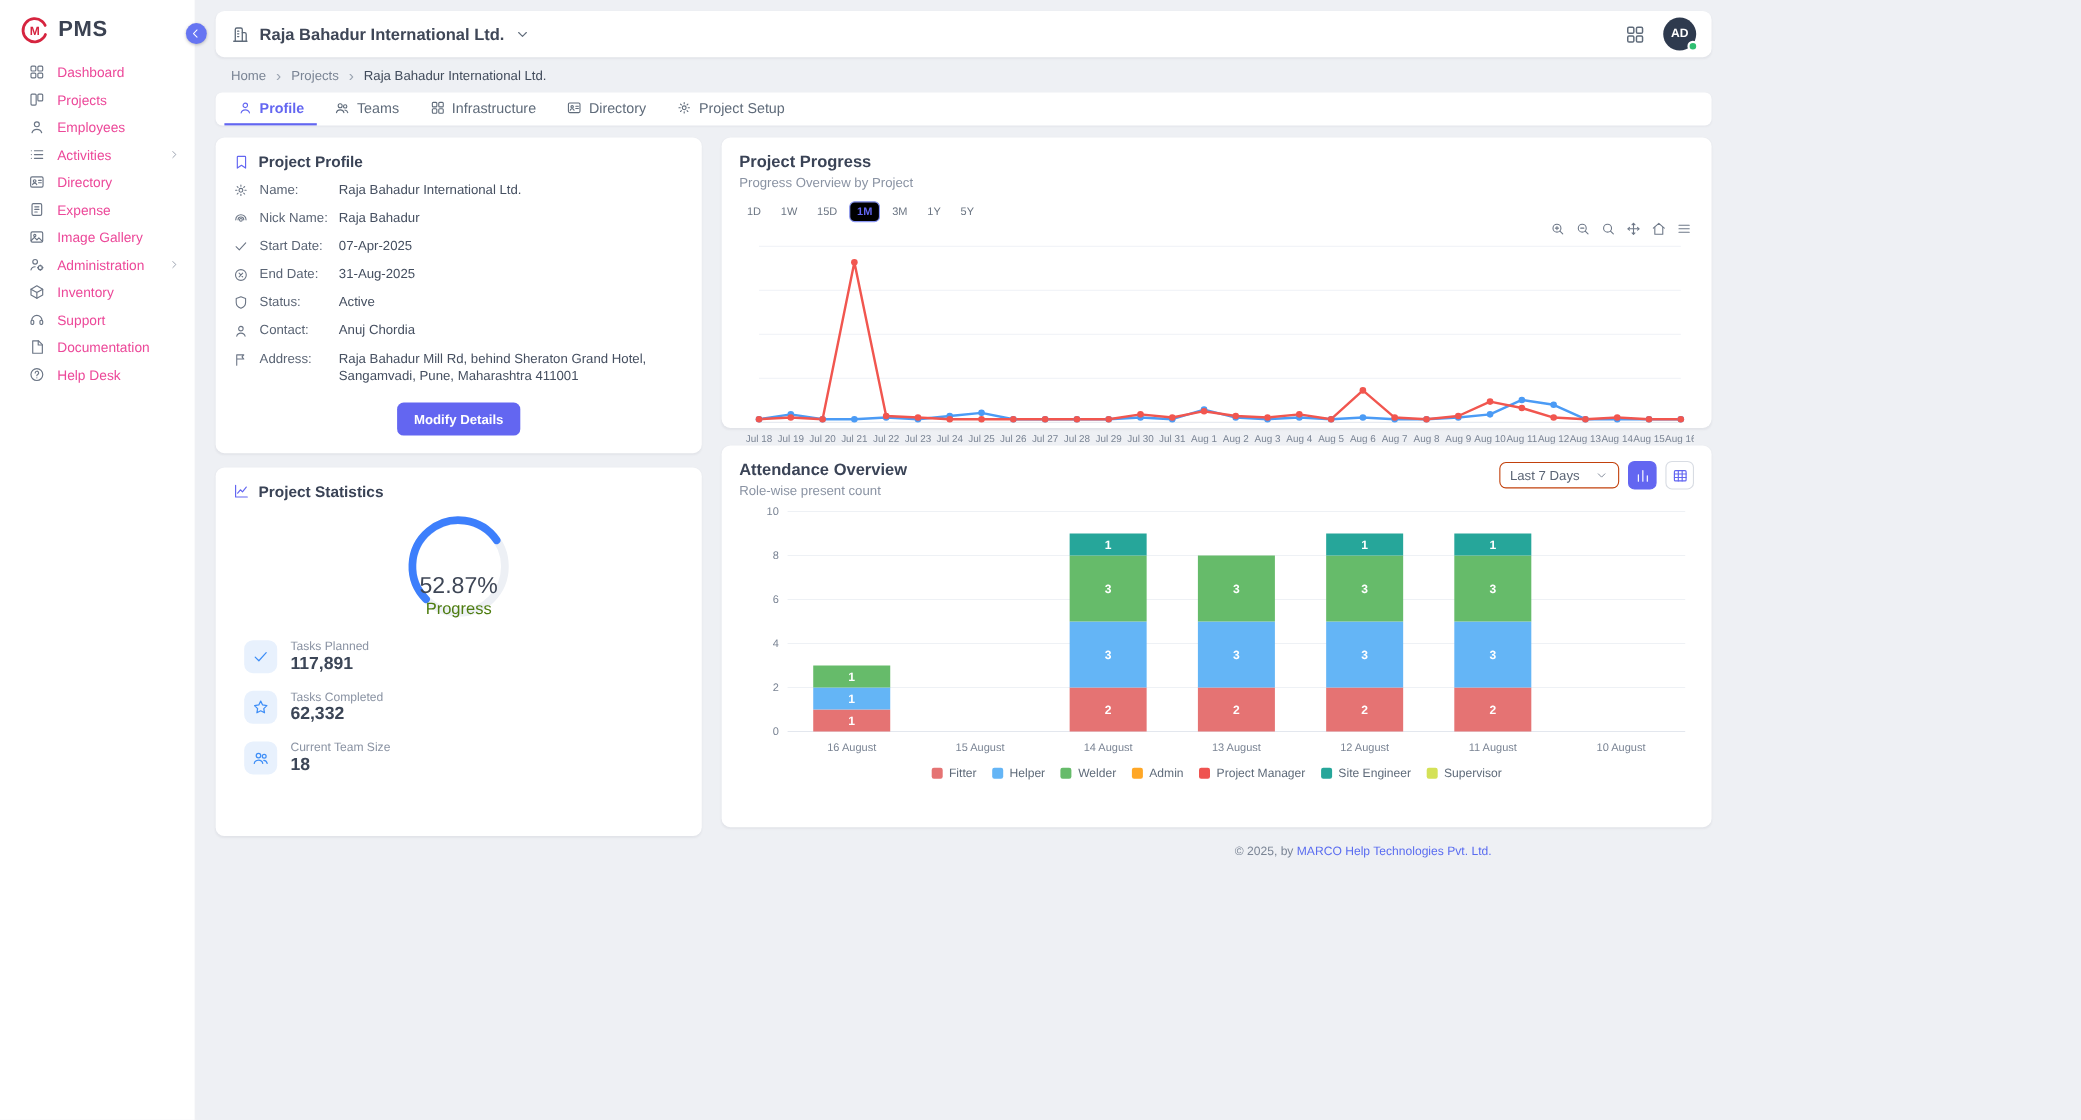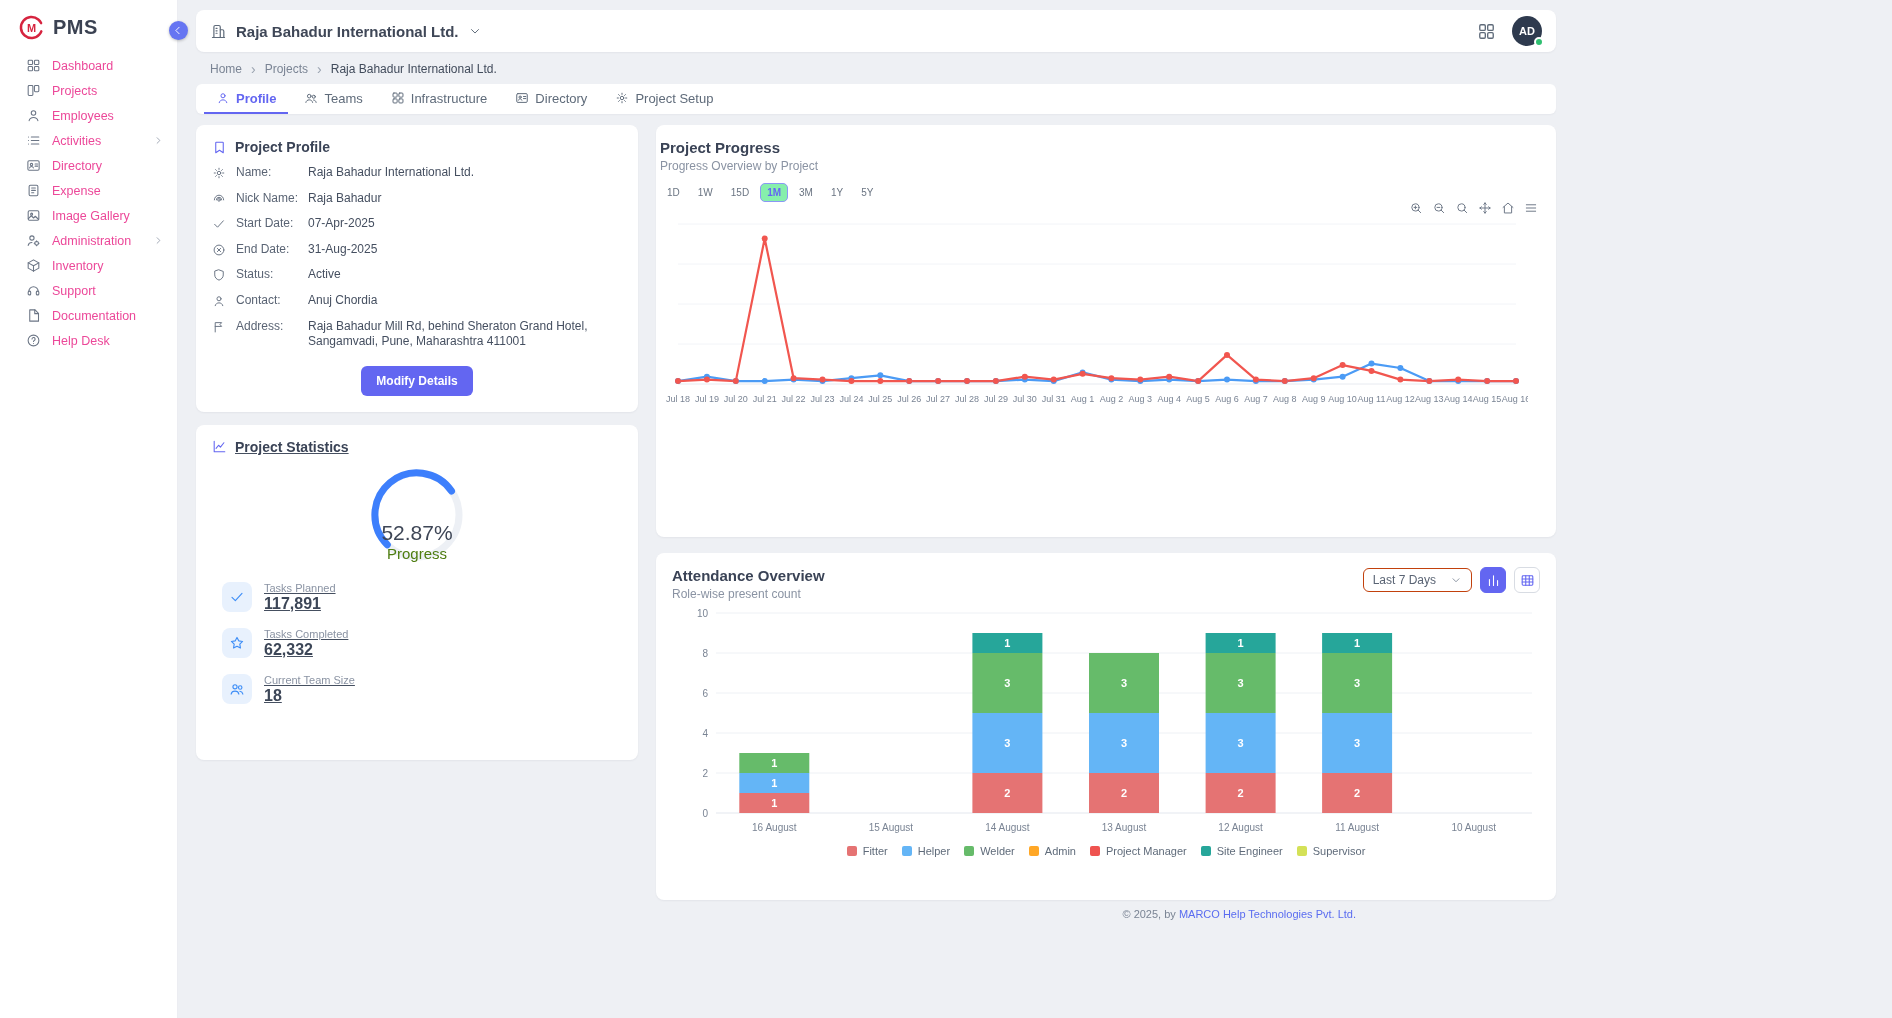--- a/index.html
+++ b/index.html
@@ -55,37 +55,37 @@
 
   
   .profile-card { padding:14px 16px 14px; }
   .pf-row { display:flex; gap:10px; margin-top:10px; font-size:12px; align-items:flex-start; line-height:1.3; }
   .pf-icon { width:14px; height:14px; color:#6b7585; flex:none; margin-top:1px; }
   .pf-label { width:62px; flex:none; color:#5a6474; }
   .pf-value { color:#454f60; }
   .modify-btn { display:block; margin:16px auto 2px; background:var(--accent,#6366f1); color:#fff; border:none; border-radius:6px; font-size:12px; font-weight:600; padding:8px 15px; cursor:pointer; font-family:inherit; }
 
   
-  .stats-card { padding:14px 16px 18px; height:335px;text-decoration:underline; }
+  .stats-card { padding:14px 16px 18px; height:335px; }
   .gauge-wrap { position:relative; width:120px; height:104px; margin:8px auto 0; }
   .gauge-label { position:absolute; top:38px; left:0; width:100%; text-align:center; font-size:15px; color:#4d7c0f;margin-top:44px; }
   .gauge-value { position:absolute; top:58px; left:0; width:100%; text-align:center; font-size:21px; font-weight:500; color:#3e4656; }
   .stat-row { display:flex; align-items:center; gap:12px; margin:15px 0 0 10px; }
   .stat-tile { width:30px; height:30px; border-radius:8px; background:#e8f1fd; color:#3e8ef7; display:flex; align-items:center; justify-content:center; flex:none; }
   .stat-tile span { width:16px; height:16px; display:block; }
   .stat-label { font-size:11px; color:#8a93a3; }
   .stat-value { font-size:16px; color:#3c4657; font-weight:700; margin-top:1px; }
 
   
-  .progress-card { height:412px; position:relative; padding:14px 4px 10px; }
+  .progress-card { height:264px; position:relative; padding:14px 16px 10px; }
   .card-title { font-size:15px; font-weight:700; color:#3a4356; }
   .card-sub { font-size:12px; color:#8a93a3; margin-top:3px; }
   .ranges-row { display:flex; gap:4px; margin-top:10px; align-items:center; }
   .range-btn { background:none; border:1px solid transparent; font-size:10px; color:#6a7482; padding:3px 6px; border-radius:5px; cursor:pointer; font-family:inherit; }
-  .range-btn.active { color:var(--accent,#6366f1); border-color:#8b97f5; background:#86efac; font-weight:700; }
+  .range-btn.active { color:var(--accent,#6366f1); border-color:#8b97f5; background:#000000; font-weight:700; }
   .chart-toolbar { position:absolute; right:18px; top:76px; display:flex; gap:9px; }
   .tb-icon { width:14px; height:14px; color:#6e7888; cursor:pointer; }
   .line-chart-svg { display:block; margin-top:6px; }
   .chart-legend { display:flex; justify-content:center; gap:18px; margin-top:6px; }
   .lg-item { display:flex; align-items:center; gap:6px; font-size:12px; color:#5f6b7a; cursor:pointer; }
   .lg-dot { width:10px; height:10px; border-radius:50%; }
   .lg-sq { width:10px; height:10px; border-radius:2px; }
 
   
   .attendance-card { height:347px; padding:14px 16px 10px; }

